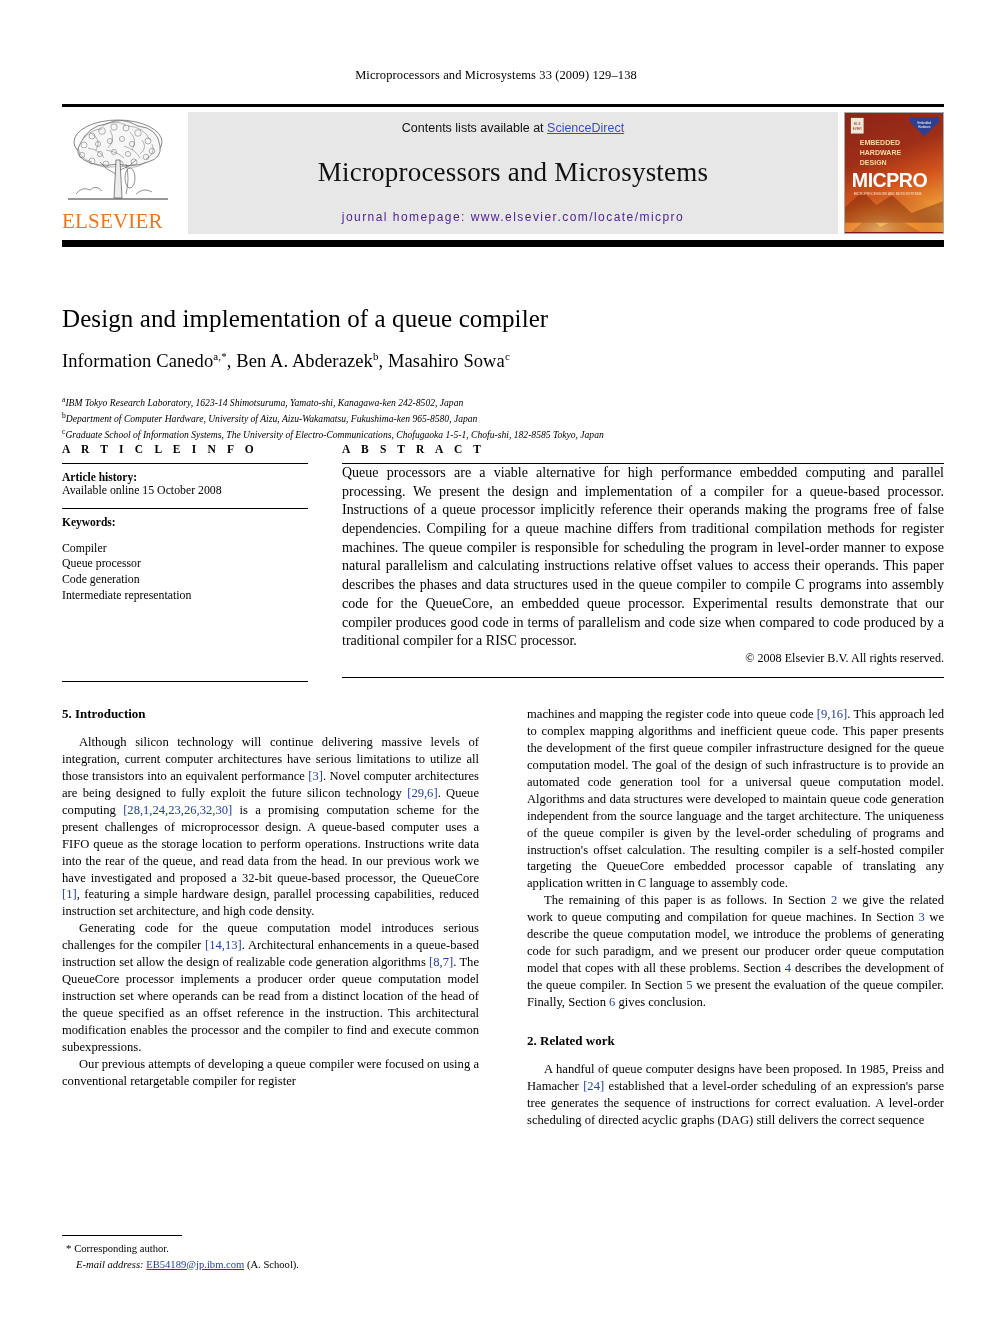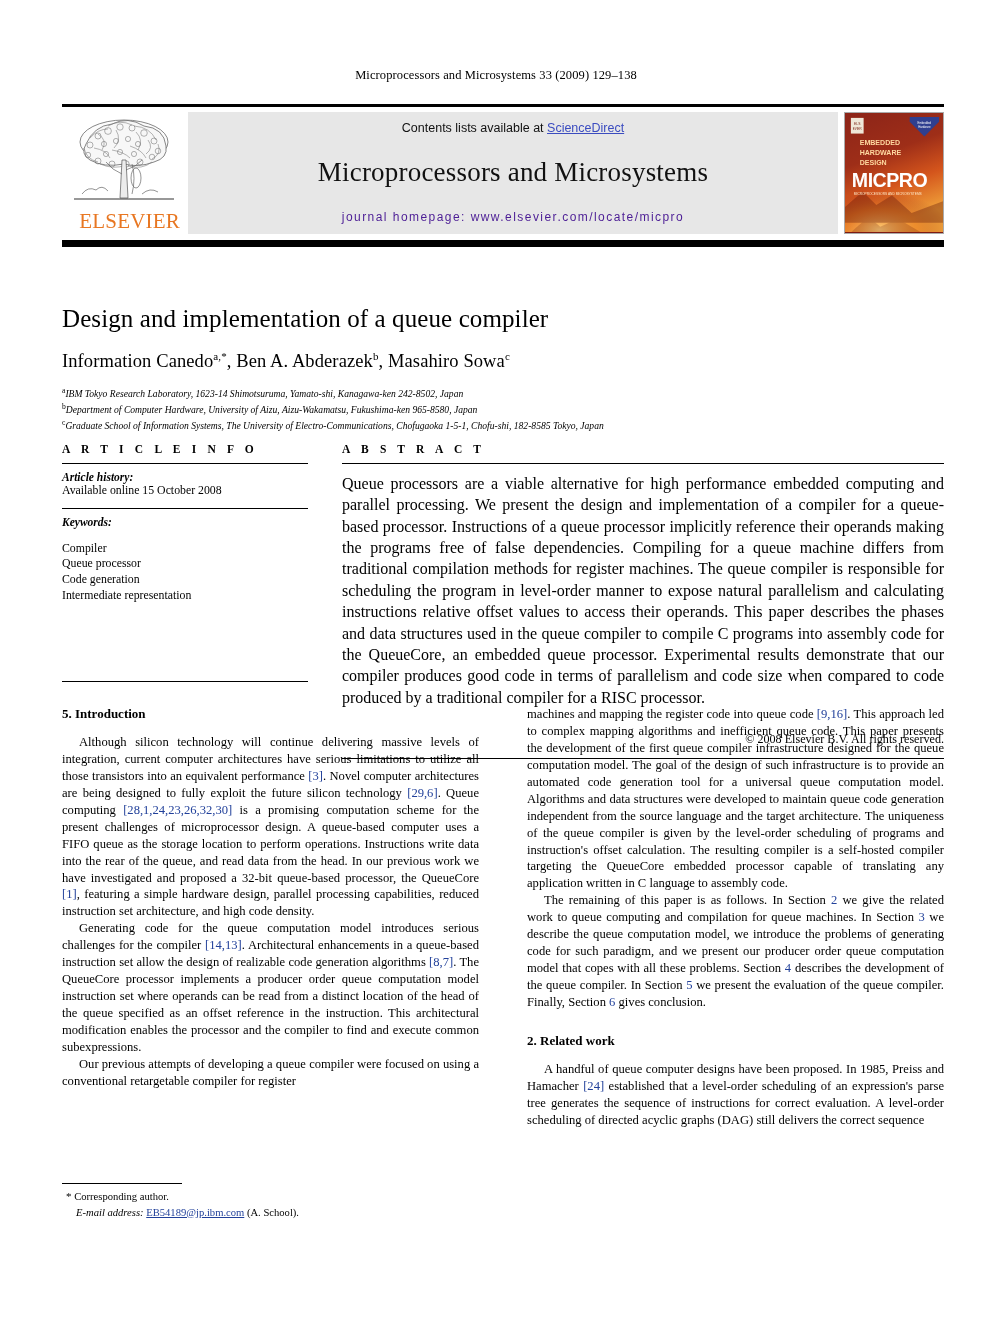--- a/index.html
+++ b/index.html
@@ -22,21 +22,21 @@
   }
 
   
   .header-wrap { position: absolute; left: 62px; top: 104px; width: 882px; }
   .rule-top { height: 2.5px; background: #000; width: 882px; }
 
   .header-row { display: flex; align-items: stretch; margin-top: 5px; height: 122px; }
 
   .elsevier-logo {
     width: 118px; flex: 0 0 118px; position: relative; background: #fff;
-    display: flex; flex-direction: column; justify-content: flex-end; align-items: flex-end;
+    display: flex; flex-direction: column; justify-content: flex-end; align-items: flex-start;
     padding-bottom: 2px;
   }
   .tree-svg { width: 112px; height: 96px; display: block; }
   .elsevier-word {
     font-family: "Liberation Serif", serif; color: #E87722;
     font-size: 21px; letter-spacing: .2px; line-height: 1; margin-top: 1px;
   }
 
   .center-band {
     flex: 1 1 auto; background: #e7e7e7; margin: 0 6px 0 8px;
@@ -60,64 +60,64 @@
   }
   .cover-img { position: absolute; inset: 0; }
 
   .rule-bottom-thick { height: 7px; background: #000; width: 882px; margin-top: 6px; }
 
   
   .title-block { position: absolute; left: 62px; top: 288px; width: 882px; }
   .paper-title { font-size: 25px; font-weight: normal; letter-spacing: .1px; color: #000; }
   .authors { font-size: 18.5px; margin-top: 17px; letter-spacing: .1px; }
   .authors sup { font-size: 11px; vertical-align: super; }
-  .affils { margin-top: 13px; font-size: 9.6px; font-style: italic; line-height: 1.47; }
+  .affils { margin-top: 22px; font-size: 9.6px; font-style: italic; line-height: 1.47; }
   .affils sup { font-style: normal; font-size: 7.6px; vertical-align: super; }
 
   
   .info-abstract { position: absolute; left: 62px; top: 443px; width: 882px; display: flex; }
   .col-info { width: 246px; flex: 0 0 246px; }
   .col-gap { width: 34px; flex: 0 0 34px; }
   .col-abs { flex: 1 1 auto; }
 
   .sect-head {
     font-family: "Liberation Serif", serif; font-weight: bold; font-size: 11.5px;
     letter-spacing: 4.2px;
   }
   .hr-thin { border-top: 1.6px solid #000; margin-top: 8px; }
   .hr-thin2 { border-top: 1.6px solid #000; margin-top: 9px; }
-  .info-sub { font-style: italic; font-weight: bold; font-size: 11.5px; margin-top: 7px; }
+  .info-sub { font-weight: bold; font-size: 11.5px; margin-top: 7px; }
   .info-line { font-size: 11.8px; line-height: 1.33; }
   .kw-list { margin-top: 13px; }
 
   .abstract-text {
-    font-size: 16px; line-height: 1.335; text-align: justify; margin-top: 9px;
-  }
-  .copyright { text-align: right; font-size: 12.1px; margin-top: 24px; }
+    font-size: 14px; line-height: 1.335; text-align: justify; 
+  }
+  .copyright { text-align: right; font-size: 12.1px; margin-top: 0; }
   .hr-abs-bottom { border-top: 1.7px solid #000; margin-top: 11px; }
   .hr-info-bottom { border-top: 1.7px solid #000; margin-top: 10px; }
 
   
   .body-cols {
     position: absolute; left: 62px; top: 706px; width: 882px; height: 500px;
     display: flex;
   }
   .bcol { width: 417px; flex: 0 0 417px; }
   .bgap { flex: 1 1 auto; }
   .h2 { font-size: 13px; font-weight: bold; margin: 0 0 12px 0; }
   .h2.spaced { margin-top: 22px; }
   .para {
     font-size: 12.6px; line-height: 1.345; text-align: justify;
     text-indent: 17px; margin: 0;
   }
   .para + .para { margin-top: 0; }
   .cite { color: #21409a; }
 
   
-  .footnote-area { position: absolute; left: 62px; top: 1183px; width: 417px; }
+  .footnote-area { position: absolute; left: 62px; top: 1235px; width: 417px; }
   .fn-rule { border-top: 1.3px solid #000; width: 120px; margin-bottom: 5px; }
   .fn-line { font-size: 10.6px; line-height: 1.42; padding-left: 14px; text-indent: -10px; }
   .fn-star { font-size: 11px; }
   .fn-em { font-style: italic; }
   .fn-mail { color: #21409a; }
 
   .issn-block { position: absolute; left: 62px; top: 1246px; width: 500px; font-size: 11.3px; line-height: 1.38; }
 </style>
 </head>
 <body>

